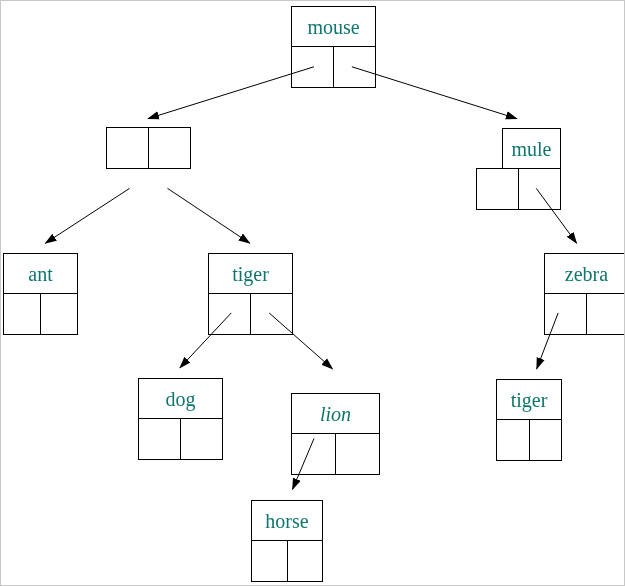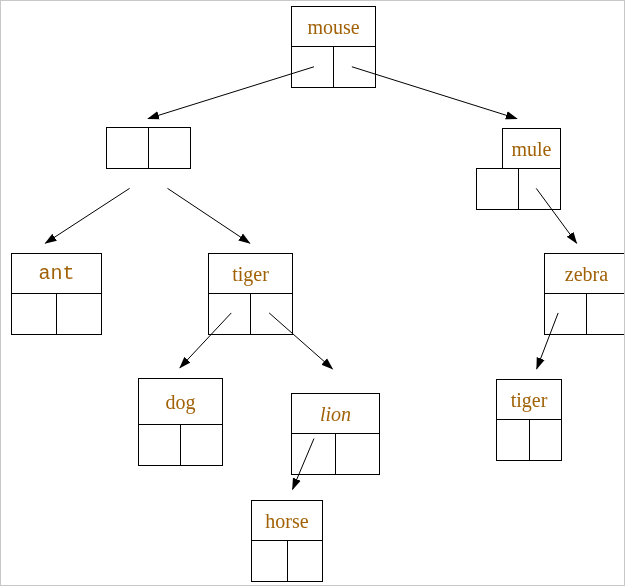--- a/index.html
+++ b/index.html
@@ -40,21 +40,21 @@
   .cell {
     box-sizing: border-box;
     flex: 1;
     border: 1px solid #000;
   }
   .cell + .cell { margin-left: -1px; }
 </style>
 </head>
 <body>
 
-<div class="frame" style="background: rgb(255, 255, 255); border: 1px solid rgb(200, 200, 200); color: #a16207;">
+<div class="frame" style="background: rgb(255, 255, 255); border: 1px solid rgb(200, 200, 200); color: #0f766e;">
 
   <svg class="arrows-layer" id="arrows" xmlns="http://www.w3.org/2000/svg" width="625" height="586" viewBox="0 0 625 586">
     <defs>
       <marker id="ah" markerUnits="userSpaceOnUse" markerWidth="13" markerHeight="10" refX="11" refY="5" orient="auto">
         <path d="M0,0.8 L12,5 L0,9.2 z" fill="#000000"></path>
       </marker>
     </defs>
   <line x1="314" y1="66" x2="147.5" y2="118" stroke="#000000" stroke-width="1" marker-end="url(#ah)"></line>
       <line x1="352" y1="66" x2="517.5" y2="118" stroke="#000000" stroke-width="1" marker-end="url(#ah)"></line>
       <line x1="129" y1="188" x2="44.5" y2="243" stroke="#000000" stroke-width="1" marker-end="url(#ah)"></line>
@@ -82,21 +82,21 @@
   </div>
 
   <div class="node" style="left: 475px; top: 127px; width: 85px;">
     <div class="node-label" style="height: 41px; margin-left: 26px;">mule</div>
     <div class="node-cells" style="height: 42px;">
       <div class="cell"></div>
       <div class="cell"></div>
     </div>
   </div>
 
-  <div class="node" style="left: 10px; top: 252px; width: 91px; font-family: Liberation Mono, monospace;">
+  <div class="node" style="left: 2px; top: 252px; width: 75px;">
     <div class="node-label" style="height: 41px;">ant</div>
     <div class="node-cells" style="height: 42px;">
       <div class="cell"></div>
       <div class="cell"></div>
     </div>
   </div>
 
   <div class="node" style="left: 207px; top: 252px; width: 85px;">
     <div class="node-label" style="height: 41px;">tiger</div>
     <div class="node-cells" style="height: 42px;">
@@ -107,21 +107,21 @@
 
   <div class="node" style="left: 535px; top: 252px; width: 85px; margin-left: 8px;">
     <div class="node-label" style="height: 41px;">zebra</div>
     <div class="node-cells" style="height: 42px;">
       <div class="cell"></div>
       <div class="cell"></div>
     </div>
   </div>
 
   <div class="node" style="left: 137px; top: 377px; width: 85px;">
-    <div class="node-label" style="height: 47px;">dog</div>
+    <div class="node-label" style="height: 41px;">dog</div>
     <div class="node-cells" style="height: 42px;">
       <div class="cell"></div>
       <div class="cell"></div>
     </div>
   </div>
 
   <div class="node" style="left: 290px; top: 392px; width: 89px; font-style: italic;">
     <div class="node-label" style="height: 41px;">lion</div>
     <div class="node-cells" style="height: 42px;">
       <div class="cell"></div>

